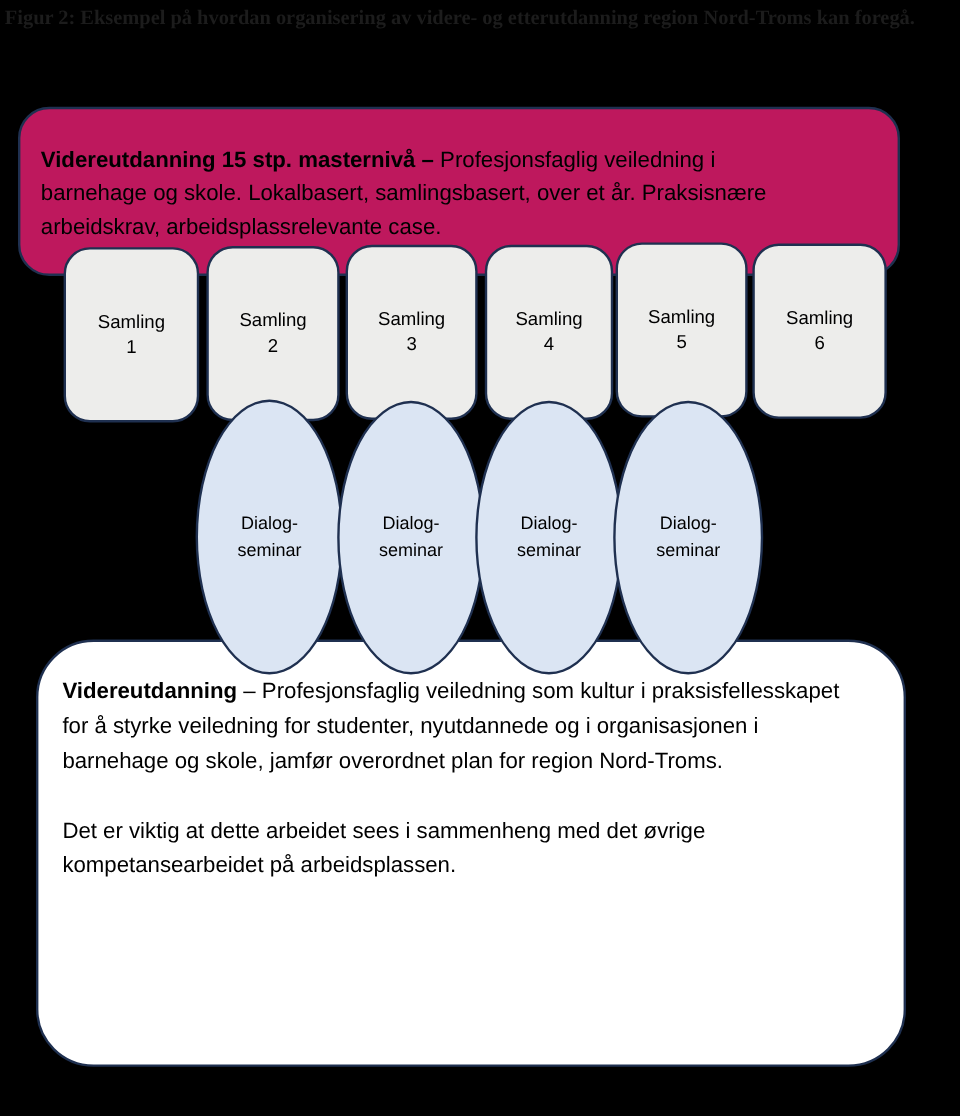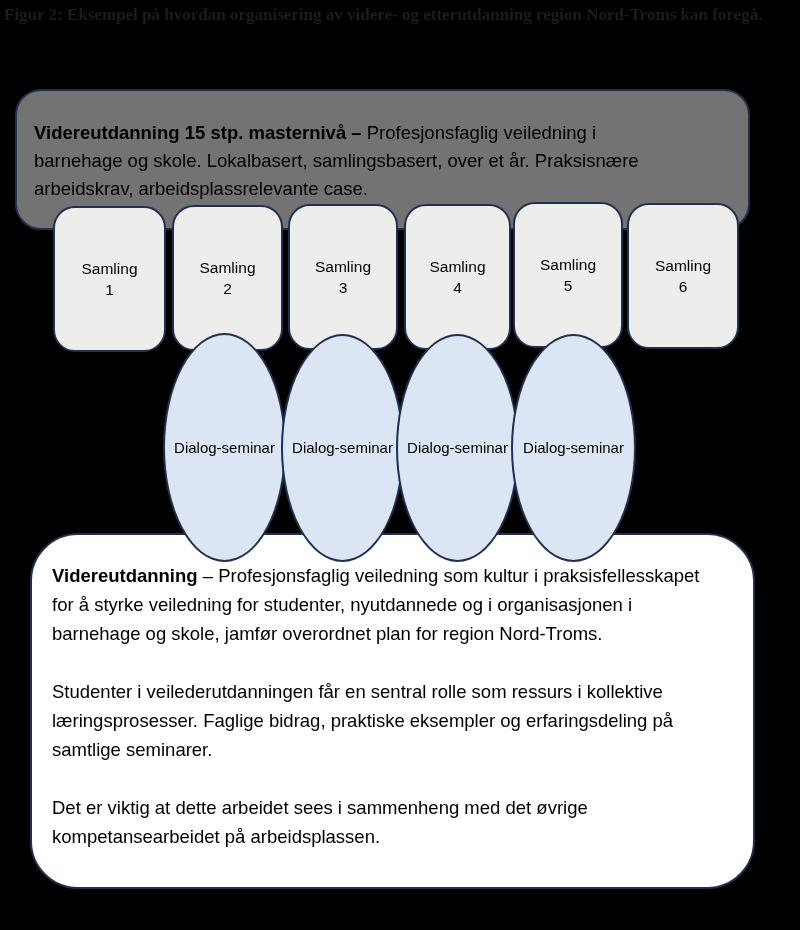--- a/index.html
+++ b/index.html
@@ -18,21 +18,21 @@
     font-weight: bold;
     font-size: 17px; line-height: 23px;
     color: #1c1c1c;
   }
 
   
   .box-videre {
     position: absolute; left: 15px; top: 89px;
     width: 735px; height: 141px;
     box-sizing: border-box;
-    background: #737373;
+    background: #be185d;
     border: 2.5px solid #1f3050;
     border-radius: 26px;
     z-index: 1;
   }
   .box-videre .txt {
     margin: 28px 0 0 17px;
     width: 622px;
     font-size: 18.5px; line-height: 28px; color: #000;
   }
 
@@ -74,21 +74,21 @@
   .box-etter p { margin: 0 0 29px 0; }
   .box-etter p:last-child { margin-bottom: 1px; }
 
   
   .ellipse {
     position: absolute;
     box-sizing: border-box;
     background: #dbe5f3;
     border: 2.5px solid #1f3050;
     border-radius: 50%;
-    display: flex; flex-direction: row;
+    display: flex; flex-direction: column;
     align-items: center; justify-content: center;
     text-align: center;
     font-size: 15px; line-height: 22px; color: #000;
     z-index: 4;
   }
   .e1 { left: 163px; top: 333px; width: 123px; height: 229px; }
   .e2 { left: 281px; top: 334px; width: 123px; height: 228px; }
   .e3 { left: 396px; top: 334px; width: 123px; height: 228px; }
   .e4 { left: 511px; top: 334px; width: 125px; height: 228px; }
 
@@ -126,21 +126,20 @@
     <div>5</div>
   </div>
   <div class="samling s6">
     <div>Samling</div>
     <div>6</div>
   </div>
 
   <div class="box-etter">
     <div class="txt">
       <p><b>Videreutdanning</b><span> – Profesjonsfaglig veiledning som kultur i praksisfellesskapet for å styrke veiledning for studenter, nyutdannede og i organisasjonen i barnehage og skole, jamfør overordnet plan for region Nord-Troms.</span></p>
-      <p>Studenter i veilederutdanningen får en sentral rolle som ressurs i kollektive læringsprosesser. Faglige bidrag, praktiske eksempler og erfaringsdeling på samtlige seminarer.</p>
       <p>Det er viktig at dette arbeidet sees i sammenheng med det øvrige kompetansearbeidet på arbeidsplassen.</p>
     </div>
   </div>
 
   <div class="ellipse e1">
     <div>Dialog-</div>
     <div>seminar</div>
   </div>
   <div class="ellipse e2">
     <div>Dialog-</div>

